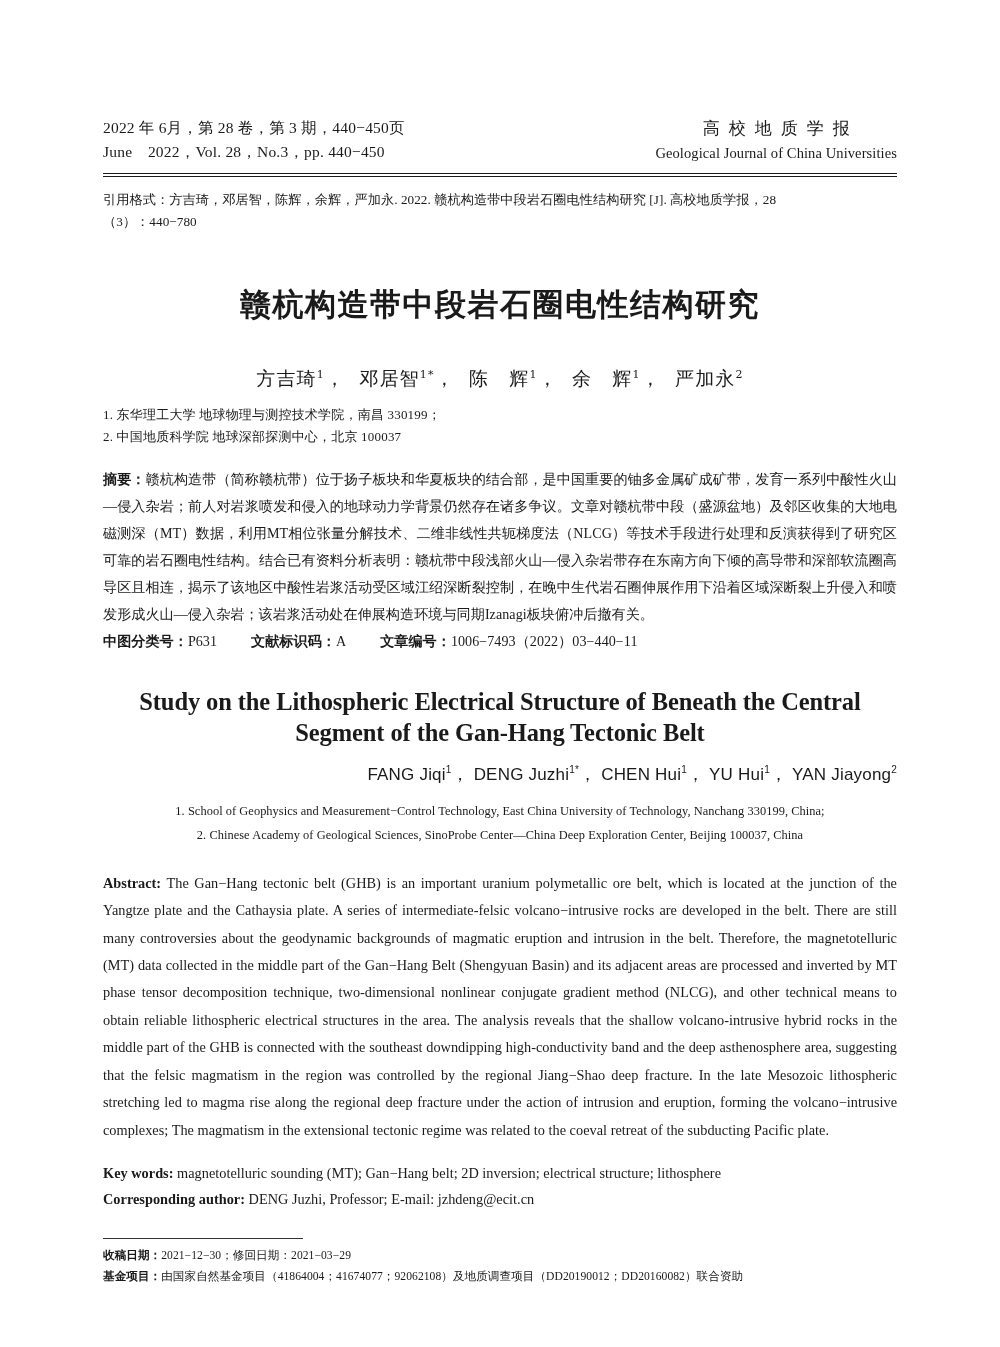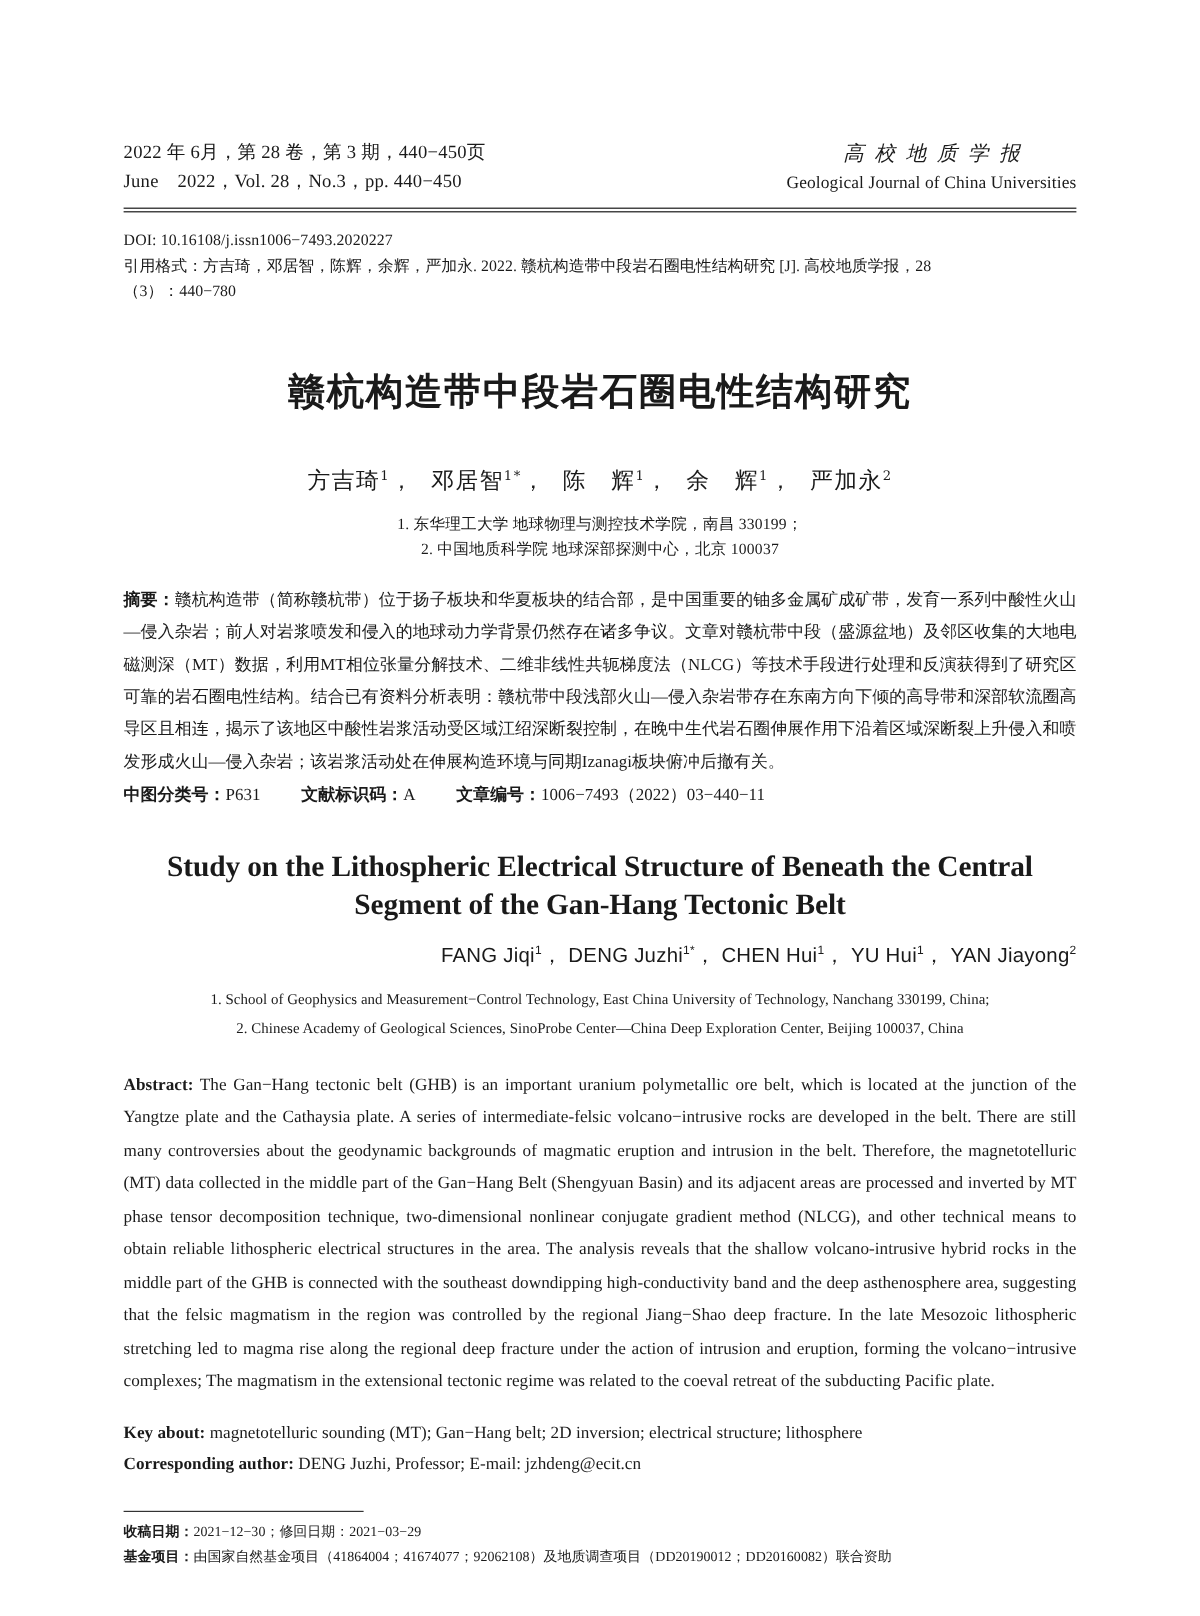--- a/index.html
+++ b/index.html
@@ -40,21 +40,20 @@
   .runhead-left { font-size: 15.5px; line-height: 1.55; white-space: nowrap; }
   .runhead-left .ln1 { letter-spacing: .2px; }
   .runhead-left .ln2 { letter-spacing: .2px; }
   .runhead-right { text-align: center; }
   .journal-cn {
     font-size: 17px;
     letter-spacing: 9px;
     padding-left: 9px;
     font-family: "DejaVu Serif", "Liberation Serif", serif;
     line-height: 1.5;
-    font-style: italic;
   }
   .journal-en {
     font-size: 14.5px;
     letter-spacing: .1px;
     line-height: 1.5;
     margin-top: 1px;
   }
   .double-rule {
     margin-top: 9px;
     border-top: 1.6px solid #1a1a1a;
@@ -84,21 +83,21 @@
   .cn-authors {
     text-align: center;
     font-size: 19px;
     margin-top: 40px;
     letter-spacing: 1.2px;
     font-family: "DejaVu Serif", "Liberation Serif", serif;
   }
   .cn-authors sup { font-size: 11px; vertical-align: super; }
   .gap { display: inline-block; width: 14px; }
   .cn-affil {
-    text-align: center;
+    text-align: left;
     font-size: 13px;
     line-height: 1.68;
     margin-top: 12px;
     letter-spacing: .2px;
   }
 
   
   .cn-abstract {
     margin-top: 18px;
     font-size: 14.1px;
@@ -194,21 +193,20 @@
         <div class="ln2">June　2022，Vol. 28，No.3，pp. 440−450</div>
       </div>
       <div class="runhead-right">
         <div class="journal-cn">高校地质学报</div>
         <div class="journal-en">Geological Journal of China Universities</div>
       </div>
     </div>
     <div class="double-rule"></div>
 
     <div class="doi-block">
-      <div class="doi-line">DOI: 10.16108/j.issn1006−7493.2020227</div>
       <div class="cite-line">引用格式：方吉琦，邓居智，陈辉，余辉，严加永. 2022. 赣杭构造带中段岩石圈电性结构研究 [J]. 高校地质学报，28</div>
       <div class="cite-line2">（3）：440−780</div>
     </div>
 
     <div class="cn-title">赣杭构造带中段岩石圈电性结构研究</div>
 
     <div class="cn-authors">
       <span><span>方吉琦</span><sup>1</sup></span>，<span class="gap"></span><span><span>邓居智</span><sup>1*</sup></span>，<span class="gap"></span><span><span>陈　辉</span><sup>1</sup></span>，<span class="gap"></span><span><span>余　辉</span><sup>1</sup></span>，<span class="gap"></span><span><span>严加永</span><sup>2</sup></span>
     </div>
 
@@ -238,21 +236,21 @@
     <div class="en-affil">
       <div>1. School of Geophysics and Measurement−Control Technology, East China University of Technology, Nanchang 330199, China;</div>
       <div>2. Chinese Academy of Geological Sciences, SinoProbe Center—China Deep Exploration Center, Beijing 100037, China</div>
     </div>
 
     <div class="en-abstract">
       <span class="lbl">Abstract:</span><span> The Gan−Hang tectonic belt (GHB) is an important uranium polymetallic ore belt, which is located at the junction of the Yangtze plate and the Cathaysia plate. A series of intermediate-felsic volcano−intrusive rocks are developed in the belt. There are still many controversies about the geodynamic backgrounds of magmatic eruption and intrusion in the belt. Therefore, the magnetotelluric (MT) data collected in the middle part of the Gan−Hang Belt (Shengyuan Basin) and its adjacent areas are processed and inverted by MT phase tensor decomposition technique, two-dimensional nonlinear conjugate gradient method (NLCG), and other technical means to obtain reliable lithospheric electrical structures in the area. The analysis reveals that the shallow volcano-intrusive hybrid rocks in the middle part of the GHB is connected with the southeast downdipping high-conductivity band and the deep asthenosphere area, suggesting that the felsic magmatism in the region was controlled by the regional Jiang−Shao deep fracture. In the late Mesozoic lithospheric stretching led to magma rise along the regional deep fracture under the action of intrusion and eruption, forming the volcano−intrusive complexes; The magmatism in the extensional tectonic regime was related to the coeval retreat of the subducting Pacific plate.</span>
     </div>
 
     <div class="en-kw">
-      <span class="lbl">Key about:</span><span> magnetotelluric sounding (MT); Gan−Hang belt; 2D inversion; electrical structure; lithosphere</span>
+      <span class="lbl">Key words:</span><span> magnetotelluric sounding (MT); Gan−Hang belt; 2D inversion; electrical structure; lithosphere</span>
     </div>
     <div class="en-corr">
       <span class="lbl">Corresponding author:</span><span> DENG Juzhi, Professor; E-mail: jzhdeng@ecit.cn</span>
     </div>
 
     <div class="foot-rule"></div>
     <div class="footnotes">
       <div><span class="fn-label">收稿日期：</span><span>2021−12−30；修回日期：2021−03−29</span></div>
       <div><span class="fn-label">基金项目：</span><span>由国家自然基金项目（41864004；41674077；92062108）及地质调查项目（DD20190012；DD20160082）联合资助</span></div>
 

